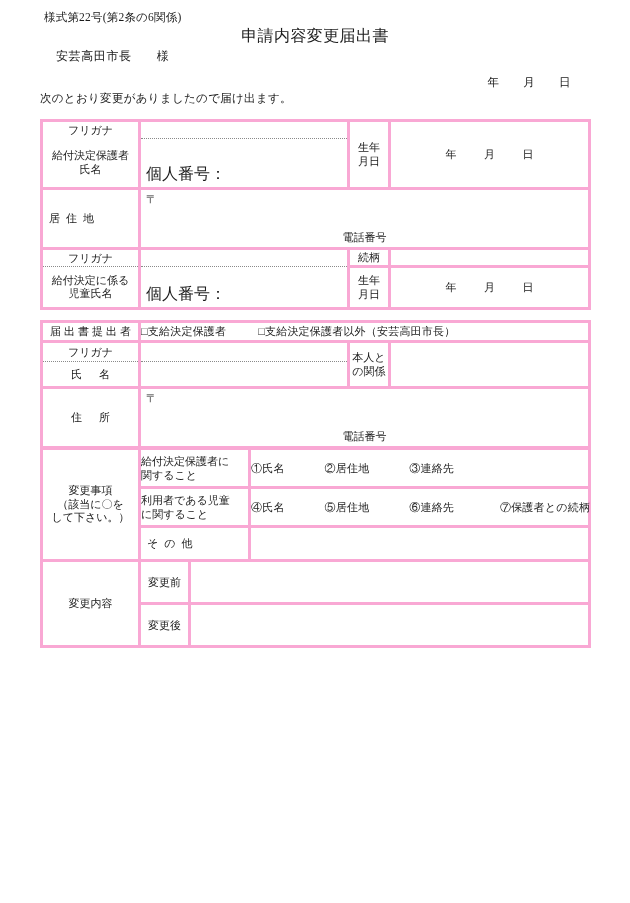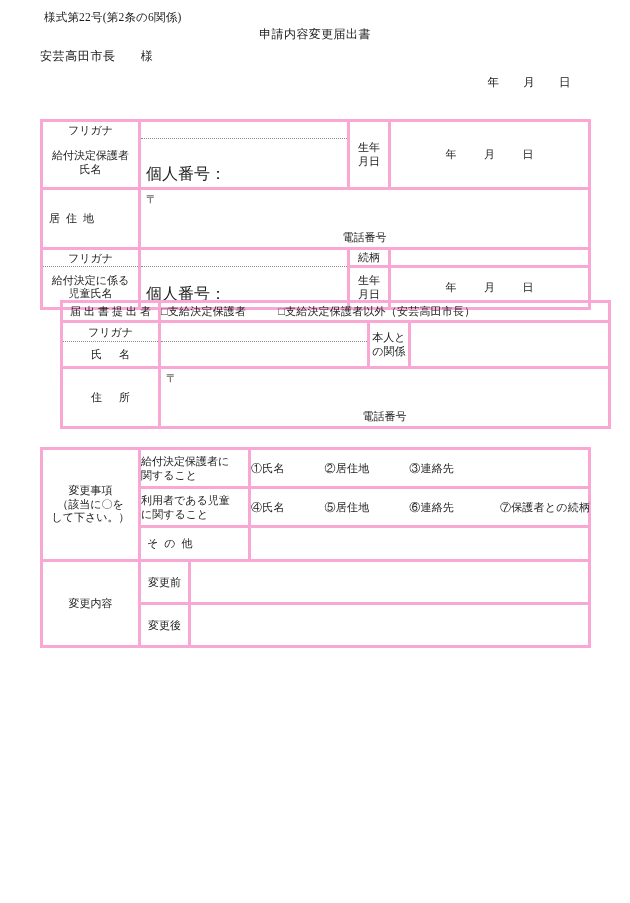--- a/index.html
+++ b/index.html
@@ -29,26 +29,26 @@
     left: 44px; top: 10px;
     font-size: 11.5px;
     letter-spacing: 0.2px;
     white-space: nowrap;
   }
   .hdr-title {
     position: absolute;
     left: 0; top: 26px;
     width: 630px;
     text-align: center;
-    font-size: 12px;
+    font-size: 16px;
     letter-spacing: 0.4px;
   }
   .hdr-addressee {
     position: absolute;
-    left: 40px; top: 48px;
+    left: 56px; top: 48px;
     font-size: 12px;
     letter-spacing: 0.6px;
     white-space: nowrap;
   }
   .hdr-date {
     position: absolute;
     right: 44px; top: 75px;
     font-size: 11.5px;
     letter-spacing: 0.5px;
     white-space: nowrap;
@@ -158,20 +158,21 @@
   <div class="hdr-addressee">安芸高田市長　　様</div>
 
   <div class="hdr-date">
     <span>年</span>
     <span class="gap"></span>
     <span>月</span>
     <span class="gap"></span>
     <span>日</span>
   </div>
 
+  <div class="hdr-lead">次のとおり変更がありましたので届け出ます。</div>
 
   <table class="tbl" style="left:40px; top:119px; width:548px;">
     <colgroup>
       <col style="width:98px">
       <col style="width:209px">
       <col style="width:41px">
       <col style="width:200px">
     </colgroup>
     <tbody>
 
@@ -232,21 +233,21 @@
           <span>年</span>
           <span class="g"></span>
           <span>月</span>
           <span class="g"></span>
           <span>日</span>
         </td>
       </tr>
     </tbody>
   </table>
 
-  <table class="tbl" style="left:40px; top:300px; width:548px;margin-left:20px;">
+  <table class="tbl" style="left:40px; top:320px; width:548px;">
     <colgroup>
       <col style="width:98px">
       <col style="width:209px">
       <col style="width:41px">
       <col style="width:200px">
     </colgroup>
     <tbody>
       <tr>
         <td class="lbl-sp2" style="height:17px;">届出書提出者</td>
         <td colspan="3" class="chk-row">

